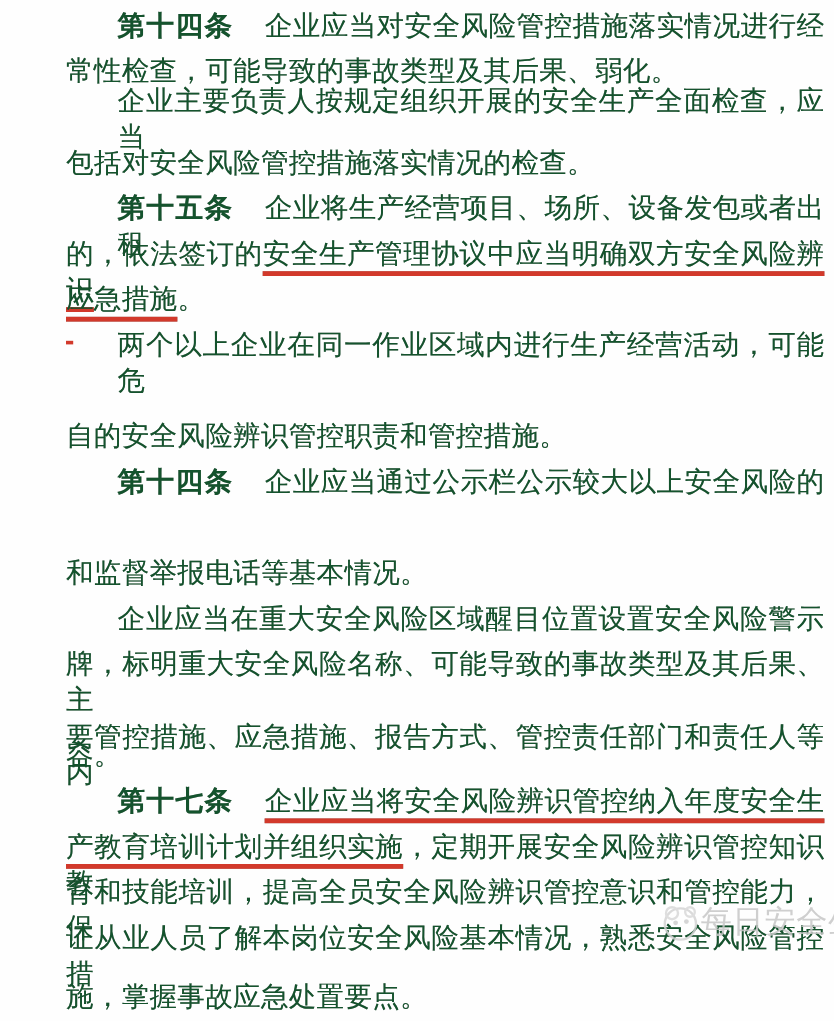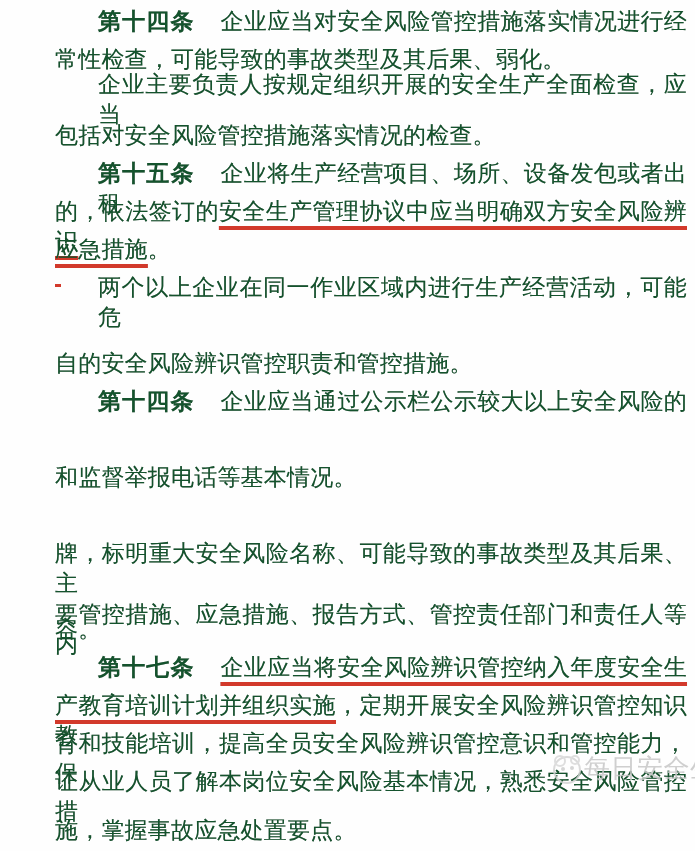--- a/index.html
+++ b/index.html
@@ -114,20 +114,21 @@
     <div class="line indent justify" style="top:273px"><span>两个以上企业在同一作业区域内进行生产经营活动，可能危</span></div>
 
 
     <div class="line" style="top:349px"><span>自的安全风险辨识管控职责和管控措施。</span></div>
 
     <div class="line indent justify" style="top:387px"><span class="num">第十四条</span><span>企业应当通过公示栏公示较大以上安全风险的</span></div>
 
 
     <div class="line" style="top:463px"><span>和监督举报电话等基本情况。</span></div>
 
+    <div class="line indent justify" style="top:501px"><span>企业应当在重大安全风险区域醒目位置设置安全风险警示</span></div>
 
     <div class="line justify" style="top:539px"><span>牌，标明重大安全风险名称、可能导致的事故类型及其后果、主</span></div>
 
     <div class="line justify" style="top:600px"><span>要管控措施、应急措施、报告方式、管控责任部门和责任人等内</span></div>
 
     <div class="line" style="top:615px"><span>容。</span></div>
 
     <div class="line indent justify" style="top:653px"><span class="num">第十七条</span><span class="u">企业应当将安全风险辨识管控纳入年度安全生</span></div>
 
     <div class="line justify" style="top:691px"><span class="u">产教育培训计划并组织实施</span><span>，定期开展安全风险辨识管控知识教</span></div>

